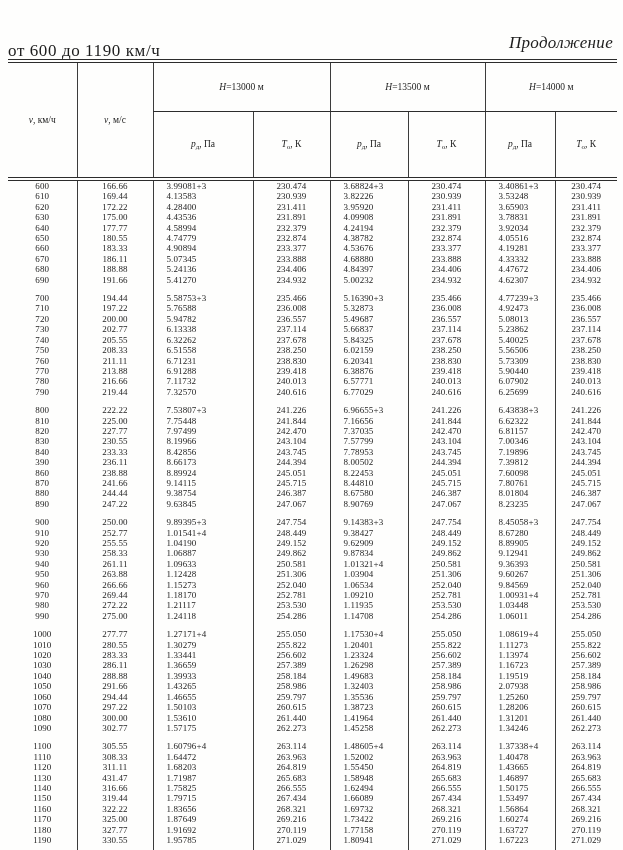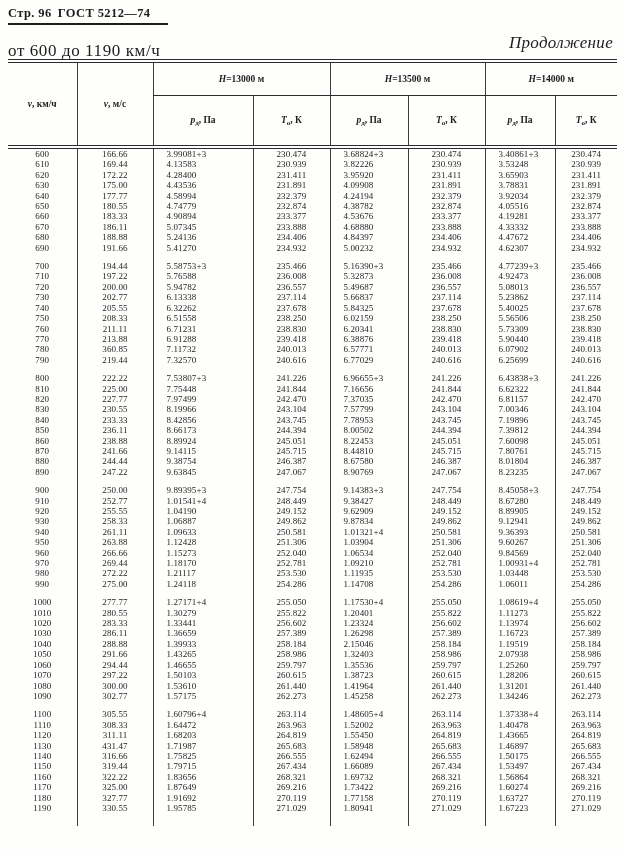--- a/index.html
+++ b/index.html
@@ -27,44 +27,41 @@
   }
   .range-title {
     position:absolute; top:41px; left:8px;
     font-size:17px; letter-spacing:0.6px; white-space:nowrap;
   }
   table.data {
     position:absolute; top:59px; left:8px;
     width:609px; border-collapse:collapse; table-layout:fixed;
     border-top:4px double #2c2c2c;
   }
-  th { font-weight:bold; font-size:9.5px; padding:8px; }
+  th { font-weight:normal; font-size:9.5px; padding:16px; }
   .sym { font-style:italic; }
   sub.s { font-size:7px; vertical-align:-2px; }
   .gth { border-bottom:1px solid #2c2c2c; height:16px; }
   .hr2 th { height:33px; }
   .bline { border-bottom:4px double #2c2c2c; }
   .bl { border-left:1px solid #3c3c3c; }
   td {
     font-size:9px; height:10.4px; line-height:10.4px;
     padding:0; text-align:center; letter-spacing:0.1px;
     overflow:hidden; white-space:nowrap;
   }
   td.c2, td.c4, td.c6 { text-align:left; padding-left:13px; }
   tr.gap td { height:8px; }
   tr.tail td { height:13px; }
 </style>
 </head>
 <body>
 
 <div class="page">
 
-  <div class="doc-header">
-    <span class="pg">Стр. 96</span><span>ГОСТ 5212—74</span>
-  </div>
 
   <div class="continuation">Продолжение</div>
 
   <div class="range-title">от 600 до 1190 км/ч</div>
 
   <table class="data">
     <colgroup>
       <col style="width:69px">
         <col style="width:76px">
       <col style="width:100px">
@@ -277,21 +274,21 @@
           <td class="c1 bl">213.88</td>
           <td class="c2 bl">6.91288</td>
           <td class="c3 bl">239.418</td>
           <td class="c4 bl">6.38876</td>
           <td class="c5 bl">239.418</td>
           <td class="c6 bl">5.90440</td>
           <td class="c7 bl">239.418</td>
         </tr>
         <tr>
           <td class="c0">780</td>
-          <td class="c1 bl">360.85</td>
+          <td class="c1 bl">216.66</td>
           <td class="c2 bl">7.11732</td>
           <td class="c3 bl">240.013</td>
           <td class="c4 bl">6.57771</td>
           <td class="c5 bl">240.013</td>
           <td class="c6 bl">6.07902</td>
           <td class="c7 bl">240.013</td>
         </tr>
         <tr>
           <td class="c0">790</td>
           <td class="c1 bl">219.44</td>
@@ -356,21 +353,21 @@
           <td class="c0">840</td>
           <td class="c1 bl">233.33</td>
           <td class="c2 bl">8.42856</td>
           <td class="c3 bl">243.745</td>
           <td class="c4 bl">7.78953</td>
           <td class="c5 bl">243.745</td>
           <td class="c6 bl">7.19896</td>
           <td class="c7 bl">243.745</td>
         </tr>
         <tr>
-          <td class="c0">850</td>
+          <td class="c0">390</td>
           <td class="c1 bl">236.11</td>
           <td class="c2 bl">8.66173</td>
           <td class="c3 bl">244.394</td>
           <td class="c4 bl">8.00502</td>
           <td class="c5 bl">244.394</td>
           <td class="c6 bl">7.39812</td>
           <td class="c7 bl">244.394</td>
         </tr>
         <tr>
           <td class="c0">860</td>
@@ -570,21 +567,21 @@
           <td class="c4 bl">1.26298</td>
           <td class="c5 bl">257.389</td>
           <td class="c6 bl">1.16723</td>
           <td class="c7 bl">257.389</td>
         </tr>
         <tr>
           <td class="c0">1040</td>
           <td class="c1 bl">288.88</td>
           <td class="c2 bl">1.39933</td>
           <td class="c3 bl">258.184</td>
-          <td class="c4 bl">2.15046</td>
+          <td class="c4 bl">1.49683</td>
           <td class="c5 bl">258.184</td>
           <td class="c6 bl">1.19519</td>
           <td class="c7 bl">258.184</td>
         </tr>
         <tr>
           <td class="c0">1050</td>
           <td class="c1 bl">291.66</td>
           <td class="c2 bl">1.43265</td>
           <td class="c3 bl">258.986</td>
           <td class="c4 bl">1.32403</td>

